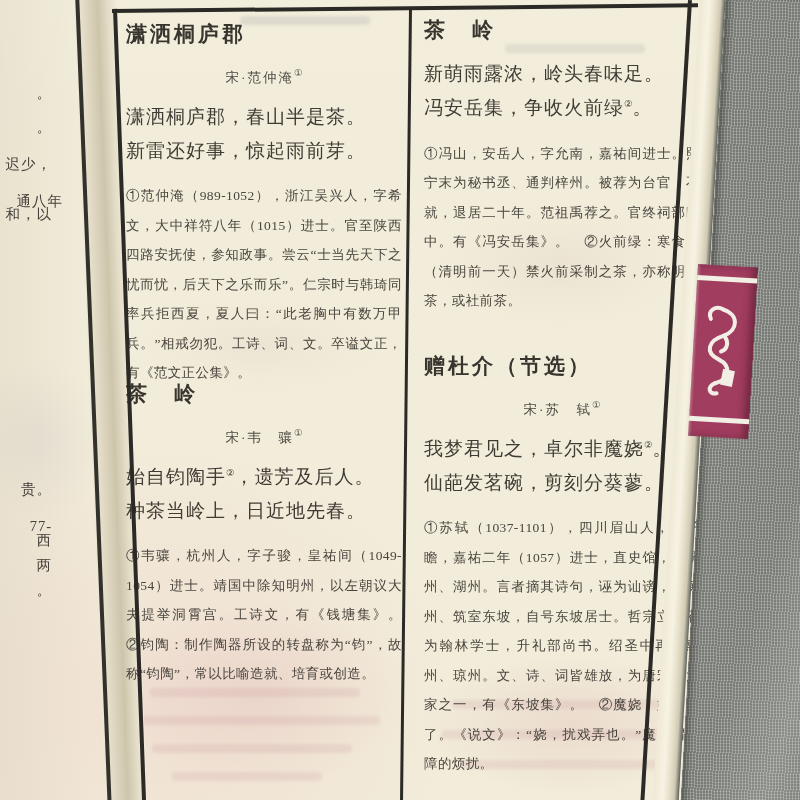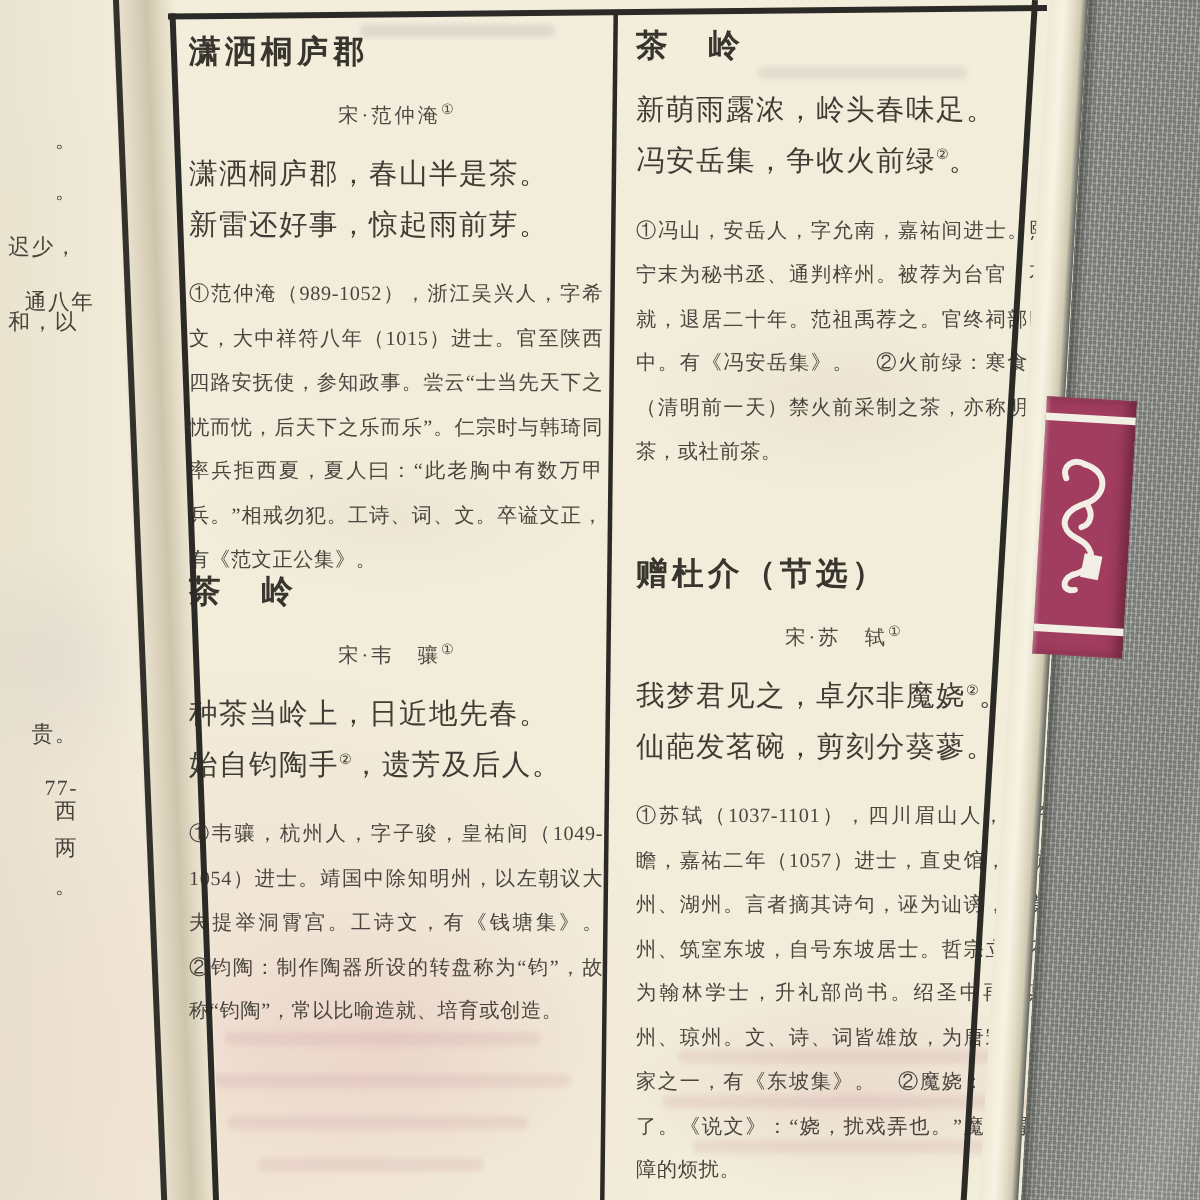--- a/index.html
+++ b/index.html
@@ -58,21 +58,21 @@
   
   .blotch{position:absolute;z-index:2;border-radius:50%;}
   .ghostline{position:absolute;z-index:2;height:9px;border-radius:4px;filter:blur(1.6px);
     background:rgba(186,130,140,.15);}
 
   
   .block{position:absolute;width:276px;z-index:3;color:#3c3832;}
   .b-l1{left:126px;top:20px;}
   .b-l2{left:126px;top:380px;}
   .b-r1{left:424px;top:16px;}
-  .b-r2{left:424px;top:368px;}
+  .b-r2{left:424px;top:352px;}
   .p-title{margin:0;text-align:left;font-size:21px;font-weight:700;letter-spacing:3px;color:#38342e;}
   .p-author{margin-top:19px;text-align:center;font-size:13.5px;letter-spacing:2px;color:#4e4a43;}
   .p-lines{margin-top:11px;text-align:left;font-size:19px;line-height:30px;letter-spacing:1px;color:#403c35;}
   .p-notes{margin-top:15px;font-size:13.5px;line-height:29.5px;text-align:justify;text-justify:inter-character;
     color:#4a453e;letter-spacing:.4px;}
   .sup{font-size:9.5px;vertical-align:super;letter-spacing:0;}
 </style>
 </head>
 <body>
 
@@ -121,22 +121,22 @@
       <div><span>潇洒桐庐郡，春山半是茶。</span><sup class="sup"></sup><span></span></div>
       <div><span>新雷还好事，惊起雨前芽。</span><sup class="sup"></sup><span></span></div>
     </div>
     <div class="p-notes">①范仲淹（989-1052），浙江吴兴人，字希文，大中祥符八年（1015）进士。官至陕西四路安抚使，参知政事。尝云“士当先天下之忧而忧，后天下之乐而乐”。仁宗时与韩琦同率兵拒西夏，夏人曰：“此老胸中有数万甲兵。”相戒勿犯。工诗、词、文。卒谥文正，有《范文正公集》。</div>
   </div>
 
   <div class="block b-l2">
     <h2 class="p-title">茶　岭</h2>
     <div class="p-author"><span>宋·韦　骧</span><sup class="sup">①</sup></div>
     <div class="p-lines">
+      <div><span>始自钧陶手</span><sup class="sup">②</sup><span>，遗芳及后人。</span></div>
       <div><span>种茶当岭上，日近地先春。</span><sup class="sup"></sup><span></span></div>
-      <div><span>始自钧陶手</span><sup class="sup">②</sup><span>，遗芳及后人。</span></div>
     </div>
     <div class="p-notes">①韦骧，杭州人，字子骏，皇祐间（1049-1054）进士。靖国中除知明州，以左朝议大夫提举洞霄宫。工诗文，有《钱塘集》。　②钧陶：制作陶器所设的转盘称为“钧”，故称“钧陶”，常以比喻造就、培育或创造。</div>
   </div>
 
   <div class="block b-r1">
     <h2 class="p-title">茶　岭</h2>
     <div class="p-lines">
       <div><span>新萌雨露浓，岭头春味足。</span><sup class="sup"></sup><span></span></div>
       <div><span>冯安岳集，争收火前绿</span><sup class="sup">②</sup><span>。</span></div>
     </div>

